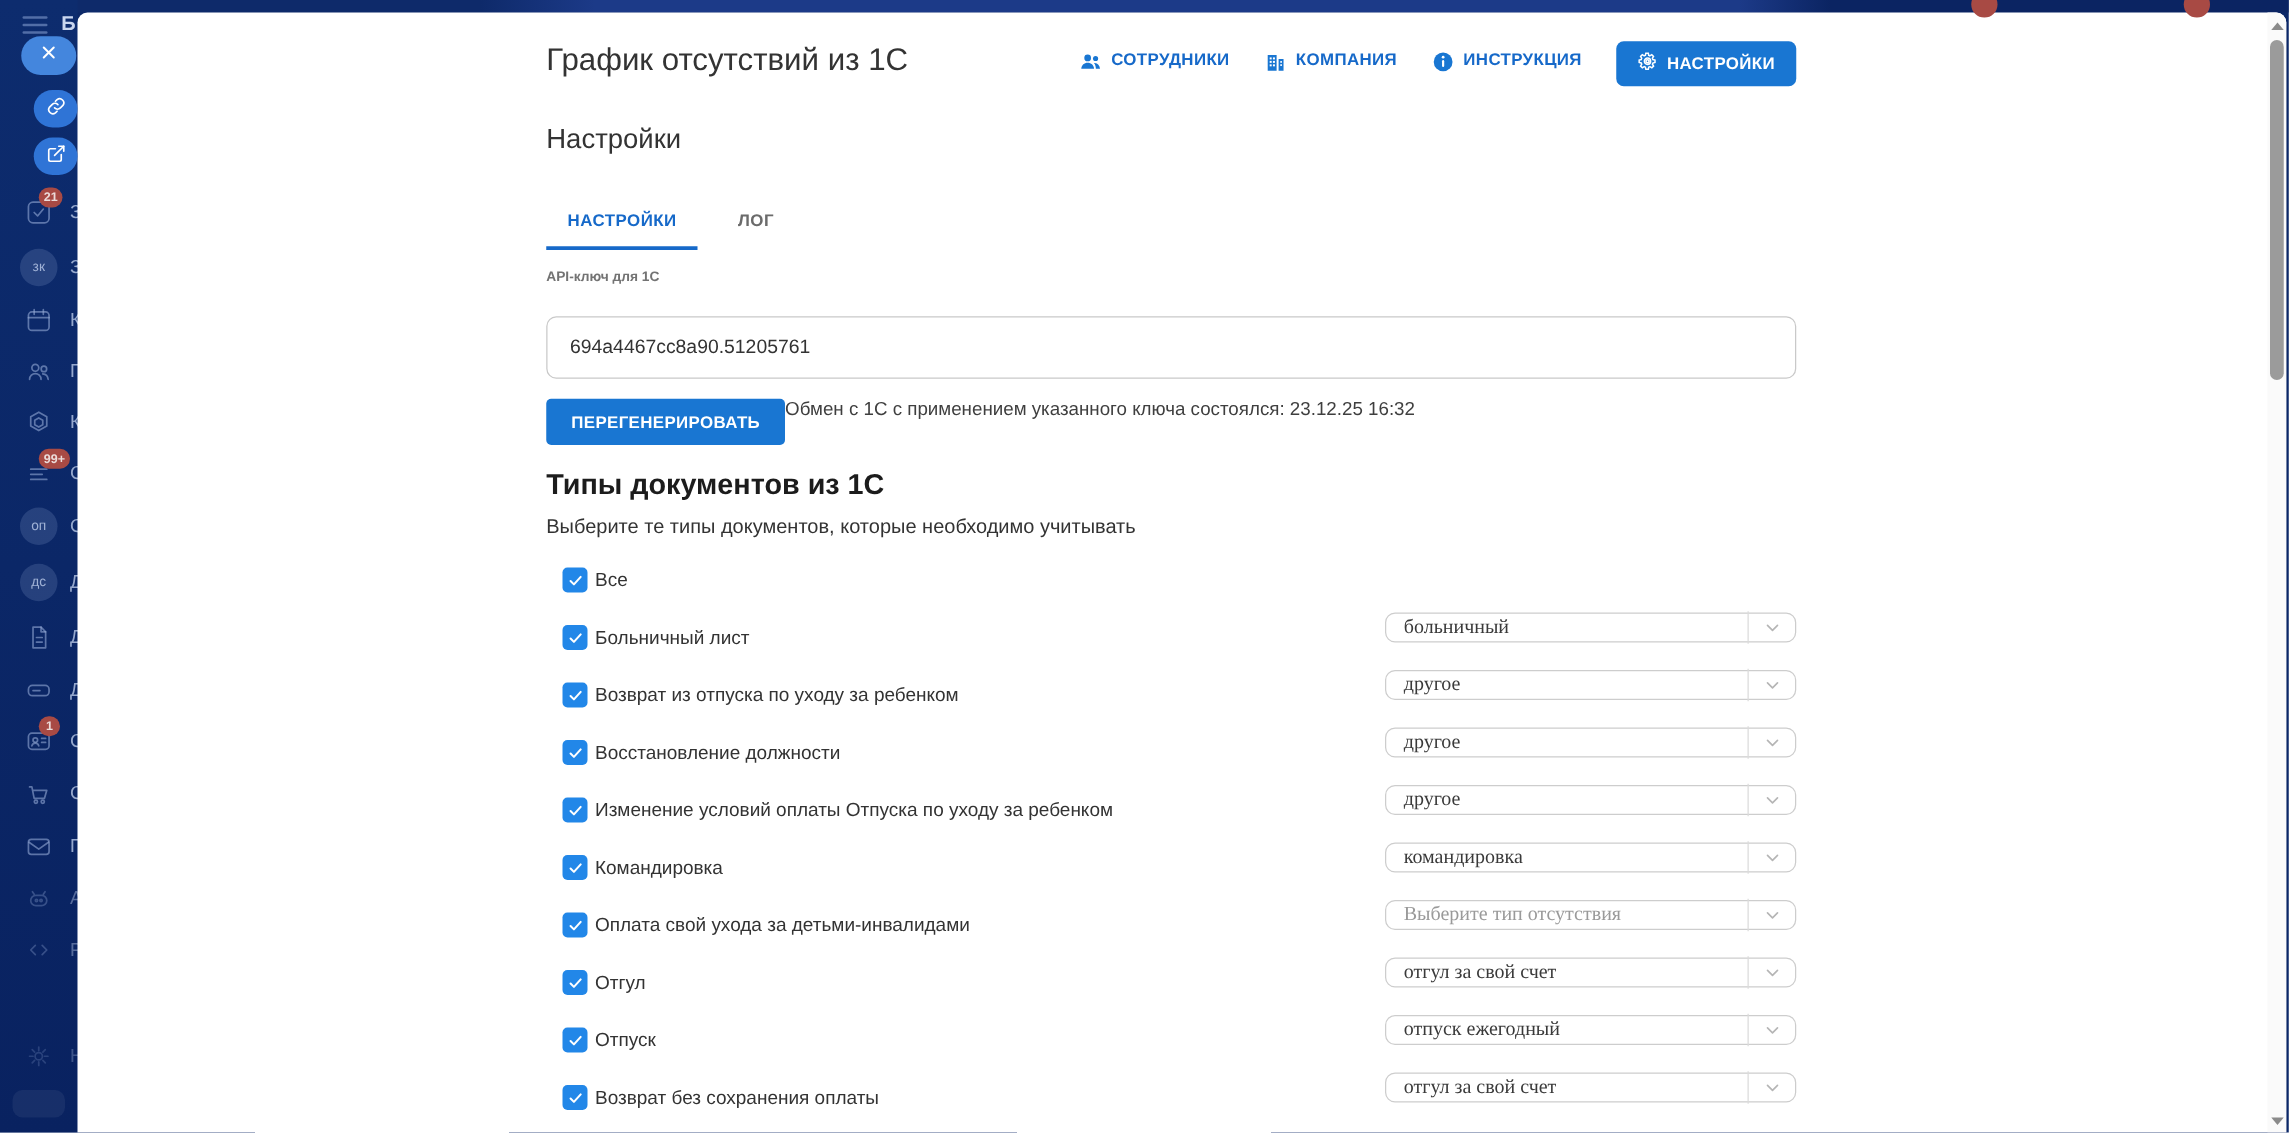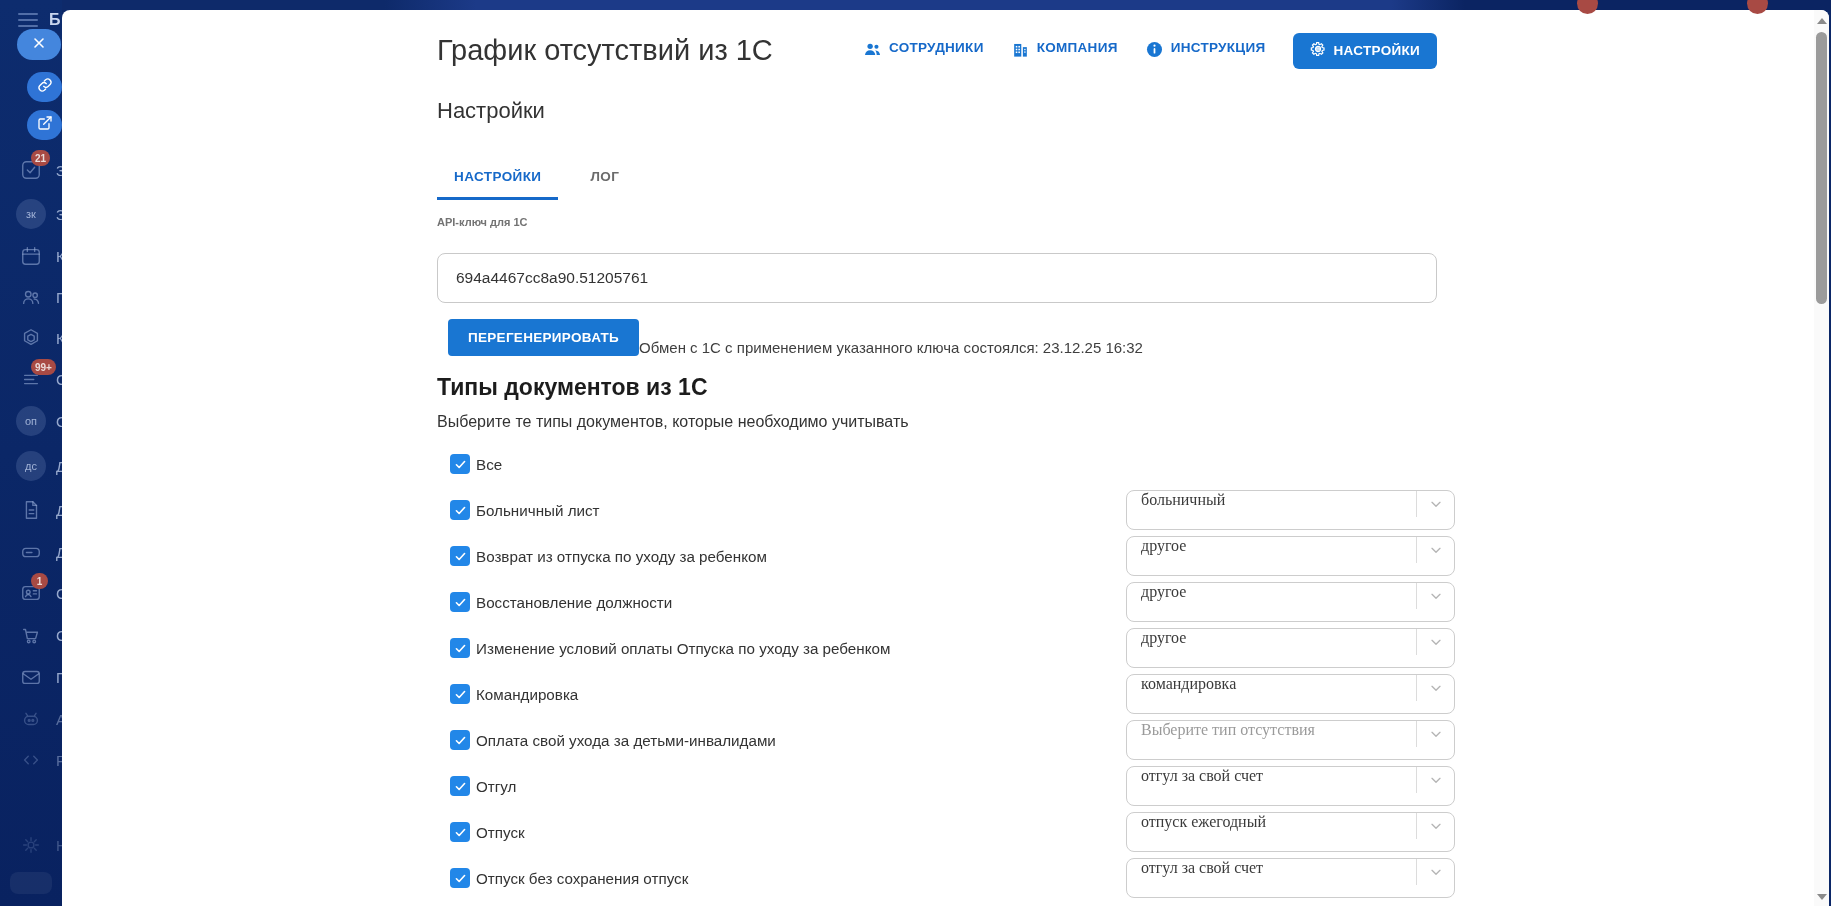--- a/index.html
+++ b/index.html
@@ -34,56 +34,56 @@
   .pill { position:absolute; z-index:7; display:flex; align-items:center; justify-content:center; cursor:pointer; }
   .pill svg { width:16px; height:16px; stroke:#fff; fill:none; stroke-width:2; stroke-linecap:round; stroke-linejoin:round; }
   .pill-close { left:17px; top:29px; width:44px; height:31px; border-radius:16px; background:#4486dd; }
   .pill-link { left:27px; top:72px; width:35px; height:30px; border-radius:15px; background:#2f74d6; }
   .pill-ext  { left:27px; top:110px; width:35px; height:30px; border-radius:15px; background:#2f74d6; }
 
   
   .modal { position:absolute; left:62px; top:10px; width:1767px; height:896px; background:#fff;
     border-radius:8px 8px 0 0; z-index:3; }
 
-  .m-title { position:absolute; left:375px; top:24px; font-size:29px; color:#333; }
+  .m-title { position:absolute; left:375px; top:24px; font-size:25px; color:#333; }
   .m-nav { position:absolute; top:22px; right:392px; height:37px; display:flex; align-items:center; gap:27px; }
   .nav-link { display:flex; align-items:flex-start; gap:7px; color:#1669c9; font-size:13.5px; font-weight:bold;
     letter-spacing:.3px; cursor:pointer; }
   .nav-link svg { width:19px; height:19px; }
   .btn-settings { display:flex; align-items:center; gap:8px; background:#1976d2; color:#fff; font-size:13.5px;
     font-weight:bold; letter-spacing:.3px; height:36px; padding:0 17px; border-radius:6px; cursor:pointer; }
   .btn-settings svg { width:16px; height:16px; stroke:#fff; fill:none; stroke-width:1.8; stroke-linecap:round; }
 
   .m-heading { position:absolute; left:375px; top:88px; font-size:22px; color:#333; }
 
   .tabs { position:absolute; left:375px; top:145px; display:flex; }
   .tab { height:45px; padding:0 17px; display:flex; align-items:center; font-size:13.5px; font-weight:bold;
     letter-spacing:.4px; color:#6b6b6b; cursor:pointer; border-bottom:3px solid transparent; }
   .tab.active { color:#1669c9; border-bottom-color:#1669c9; }
   .tab + .tab { margin-left:15px; }
 
   .api-title { position:absolute; left:375px; top:206px; font-size:11px; font-weight:bold; color:#737373; }
   .api-input { position:absolute; left:375px; top:243px; width:1000px; height:50px; border:1px solid #c9c9c9;
     border-radius:8px; padding:0 18px; font-size:15.5px; color:#333; font-family:"Liberation Sans",sans-serif; outline:none; background:#fff; }
-  .regen-row { position:absolute; left:386px; top:309px; display:flex; align-items:flex-end; }
+  .regen-row { position:absolute; left:375px; top:309px; display:flex; align-items:flex-start; }
   .btn-regen { background:#1976d2; color:#fff; font-size:13.5px; font-weight:bold; letter-spacing:.3px;
     height:37px; padding:0 20px; border:none; border-radius:4px; display:flex; align-items:center; cursor:pointer; }
   .exch-status { font-size:15px; color:#3f3f3f; }
 
   .types-title { position:absolute; left:375px; top:364px; font-size:23px; font-weight:bold; color:#1c1c1c; }
   .types-sub { position:absolute; left:375px; top:403px; font-size:16px; color:#333; }
 
   .doc-list { position:absolute; left:375px; top:431px; width:1062px; }
   .doc-row { position:relative; height:46px; display:flex; align-items:center; }
   .cb { position:absolute; left:13px; top:13px; width:20px; height:20px; border-radius:4px; background:#2287e8;
     display:flex; align-items:center; justify-content:center; cursor:pointer; }
   .cb svg { width:13px; height:13px; stroke:#fff; stroke-width:3; fill:none; stroke-linecap:round; stroke-linejoin:round; }
   .cb-label { margin-left:39px; font-size:15.2px; color:#333; }
-  .select { position:absolute; left:671px; top:3px; width:329px; height:40px; border:1px solid #cdcdcd;
-    border-radius:8px; background:#fff; display:flex; cursor:pointer;margin-left:18px; }
+  .select { position:absolute; left:671px; top:3px; width:329px; height:24px; border:1px solid #cdcdcd;
+    border-radius:8px; background:#fff; display:flex; align-items:center; cursor:pointer; }
   .sel-text { flex:1; padding-left:14px; font-family:"Liberation Serif", serif; font-size:16px; color:#3a3a3a;
     white-space:nowrap; overflow:hidden; }
   .sel-text.ph { color:#9a9a9a; }
   .sel-zone { width:38px; height:26px; border-left:1px solid #dcdcdc; display:flex; align-items:center; justify-content:center; }
   .sel-zone svg { width:16px; height:16px; stroke:#b5b5b5; stroke-width:2; fill:none; stroke-linecap:round; stroke-linejoin:round; }
 
   
   .scrollbar { position:absolute; left:1814px; top:10px; width:15px; height:896px; background:#fafafa;
     border-radius:0 8px 0 0; z-index:5; }
   .sb-thumb { position:absolute; left:2px; top:22px; width:11px; height:272px; background:#9b9b9b; border-radius:6px; }
@@ -507,21 +507,21 @@
           </span>
       </div>
     </div>
 
     <div class="doc-row">
       <span class="cb">
           <svg viewBox="0 0 24 24">
             <path d="M4.5 12.5l5 5L19.5 6.5"></path>
           </svg>
         </span>
-      <span class="cb-label">Отпуск без сохранения отпуск</span>
+      <span class="cb-label">Возврат без сохранения оплаты</span>
       <div class="select">
         <span class="sel-text">отгул за свой счет</span>
         <span class="sel-zone">
             <svg viewBox="0 0 24 24">
               <path d="M6 9.5l6 6 6-6"></path>
             </svg>
           </span>
       </div>
     </div>
 

